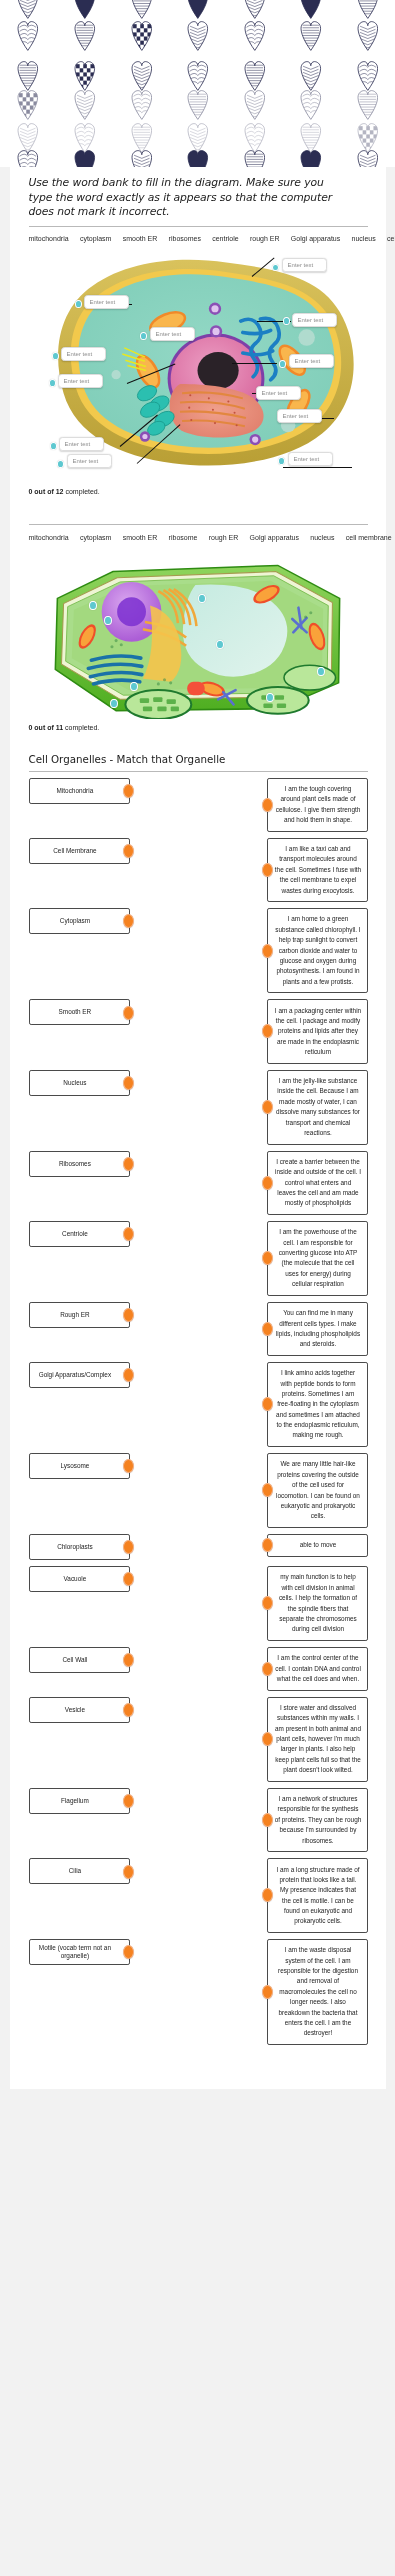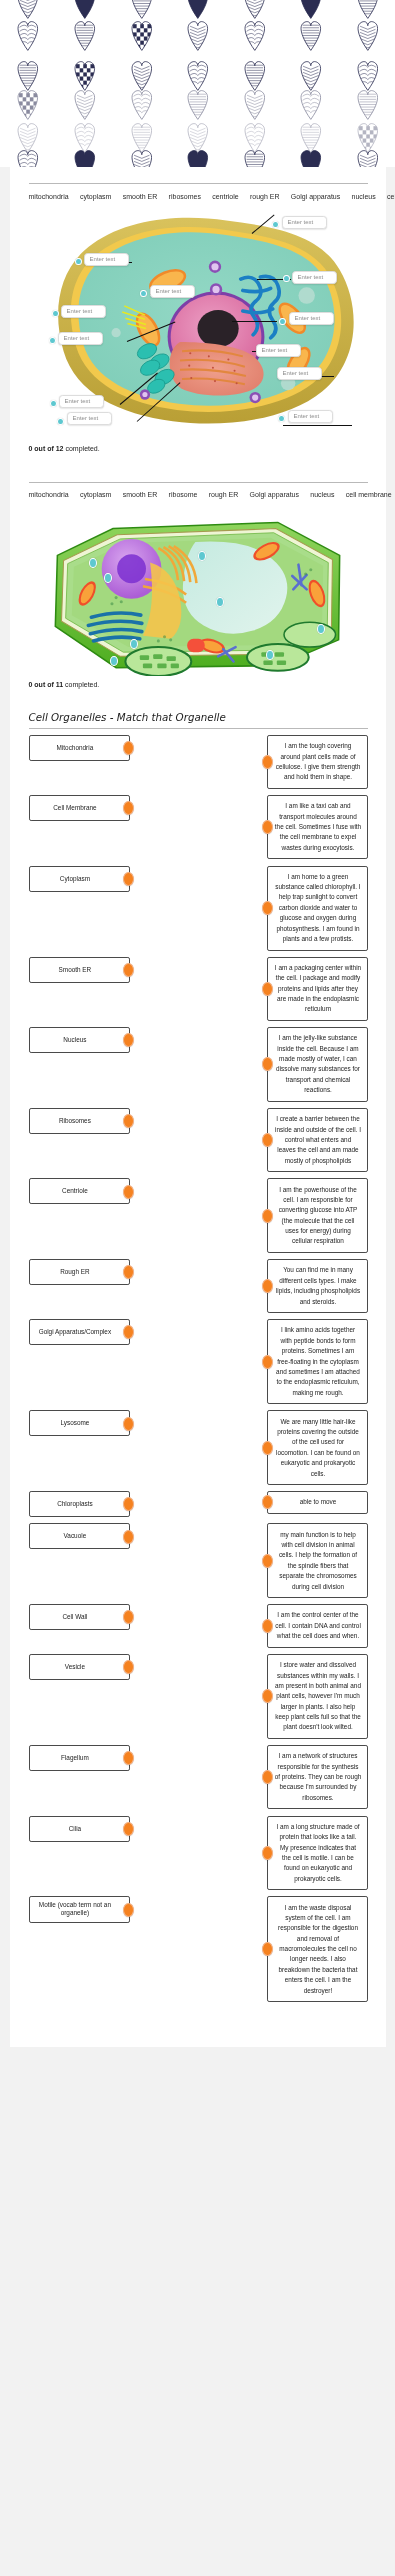--- a/index.html
+++ b/index.html
@@ -116,21 +116,20 @@
     font-size: 7px;
     color: #1b1b1b;
     padding: 5.2px 18.5px 13.4px 18.5px;
     background: #ffffff;
   }
   .completed b { font-weight: 700; }
 
   
   .match-title {
     font-family: "DejaVu Sans", sans-serif;
-    font-style: italic;
     font-size: 10.3px;
     color: #1b1b1b;
     padding: 9.3px 18.5px 0 18.5px;
     background: #fff;
   }
   .match-hr {
     border: none;
     border-top: 0.5px solid #b9b9b9;
     margin: 5.2px 18.5px 0 18.5px;
   }
@@ -988,20 +987,21 @@
               <path d="M6 46 L21 52 L36 46" fill="none" stroke="#2b2d52" stroke-width="1"></path>
             </g>
           </svg>
         </div>
       </div>
     </div>
 
   <div class="sheet">
 
     <div class="block">
+      <div class="instructions">Use the word bank to fill in the diagram. Make sure you type the word exactly as it appears so that the computer does not mark it incorrect.</div>
       <hr class="hr">
       <div class="wordbank" id="wb1"><span>mitochondria</span><span>cytoplasm</span><span>smooth ER</span><span>ribosomes</span><span>centriole</span><span>rough ER</span><span>Golgi apparatus</span><span>nucleus</span><span>cell membrane</span></div>
     </div>
 
     <div class="diagram-wrap" id="animal-diagram">
         <div class="cell-art">
   <svg width="376" height="227" viewBox="0 0 730 440">
     <defs>
       <radialGradient id="cytog" cx="50%" cy="45%" r="65%">
         <stop offset="0%" stop-color="#93d8c5"></stop>

